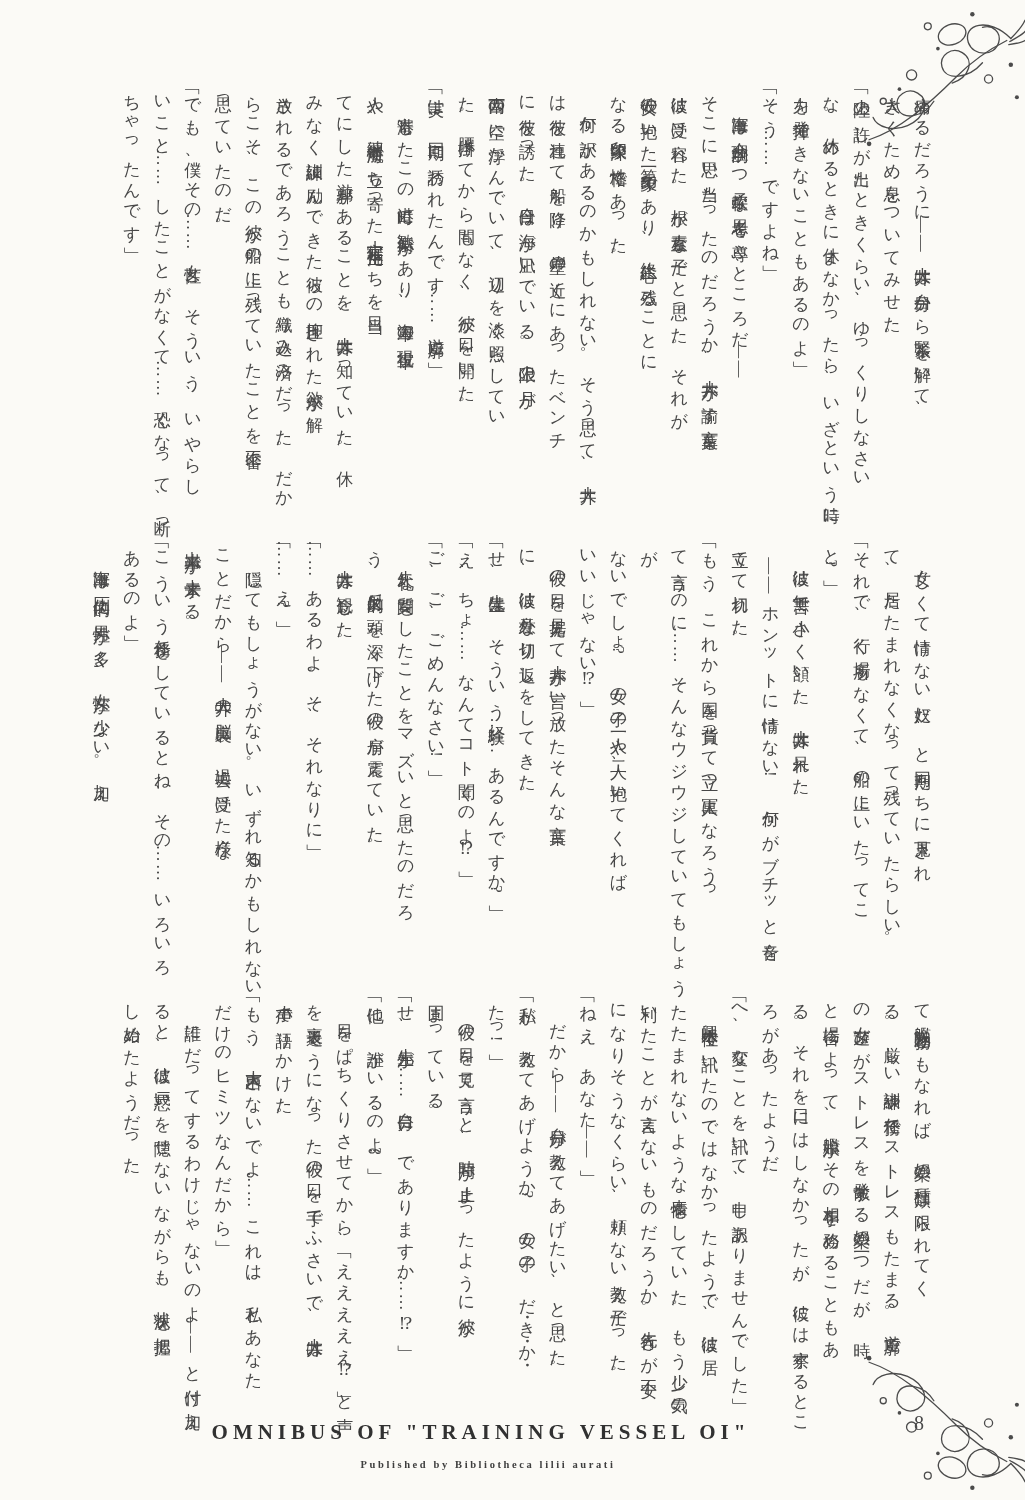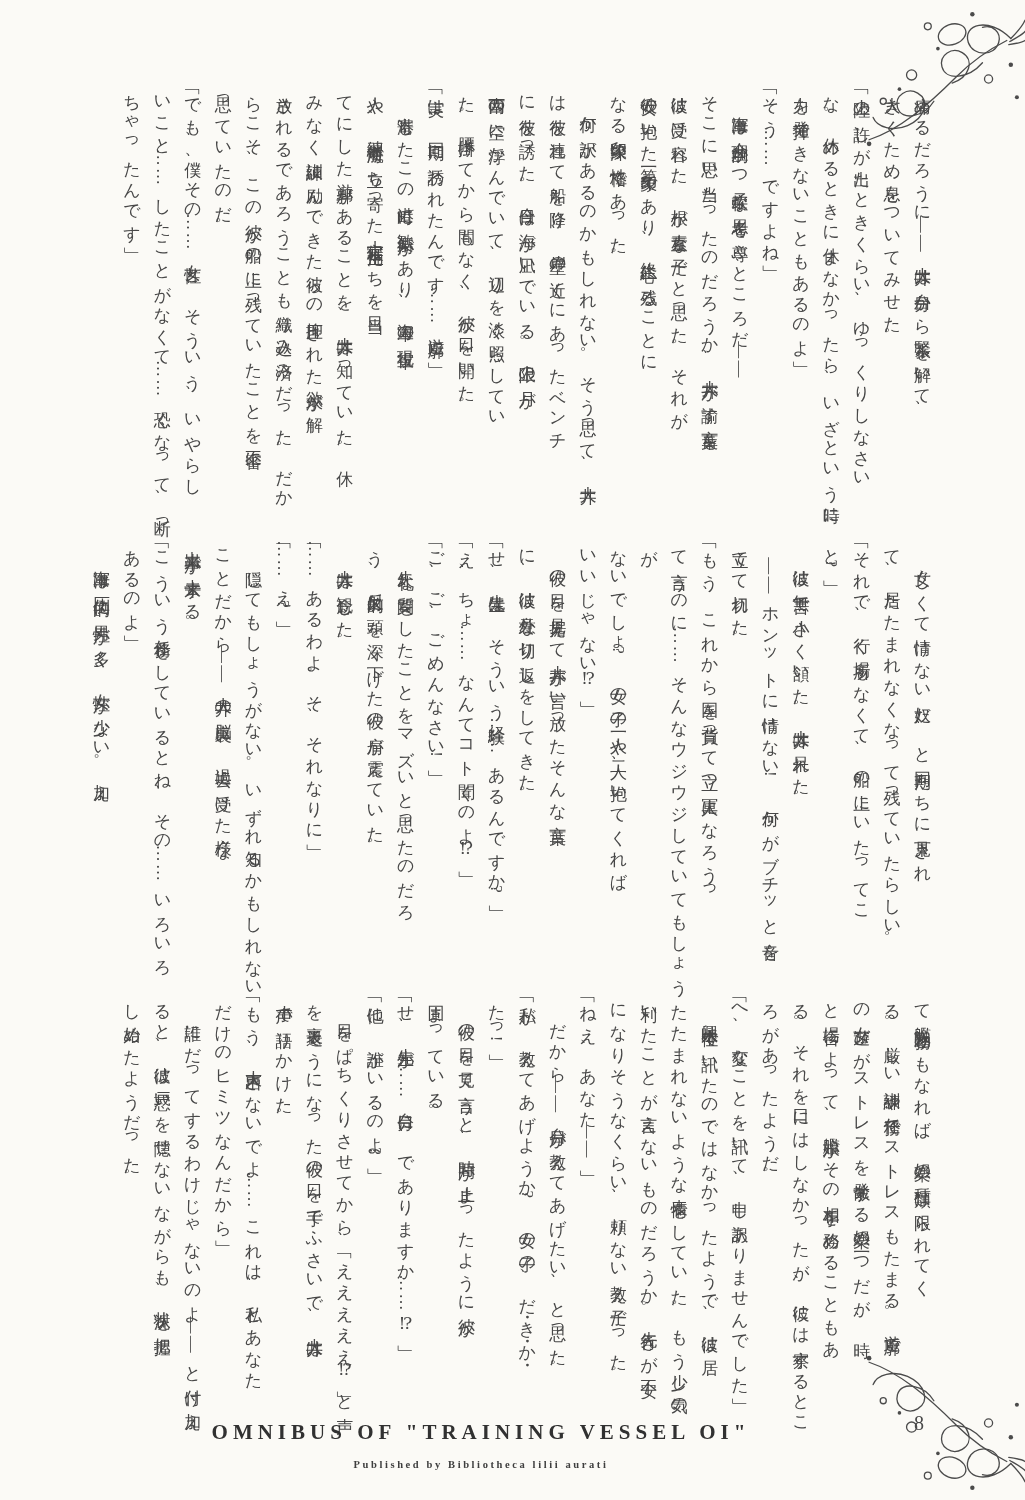--- a/index.html
+++ b/index.html
@@ -45,21 +45,21 @@
     width: 962px;
     text-align: center;
     font-size: 21px;
     letter-spacing: 5px;
     font-weight: 600;
     color: #313131;
   }
   .footer-publisher {
     position: absolute;
     top: 1459px;
-    left: 0;
+    left: 7px;
     width: 962px;
     text-align: center;
     font-size: 10.5px;
     letter-spacing: 2.6px;
     font-weight: bold;
     color: #3e3e3e;
   }
   .page-number {
     position: absolute;
     top: 1412px;

